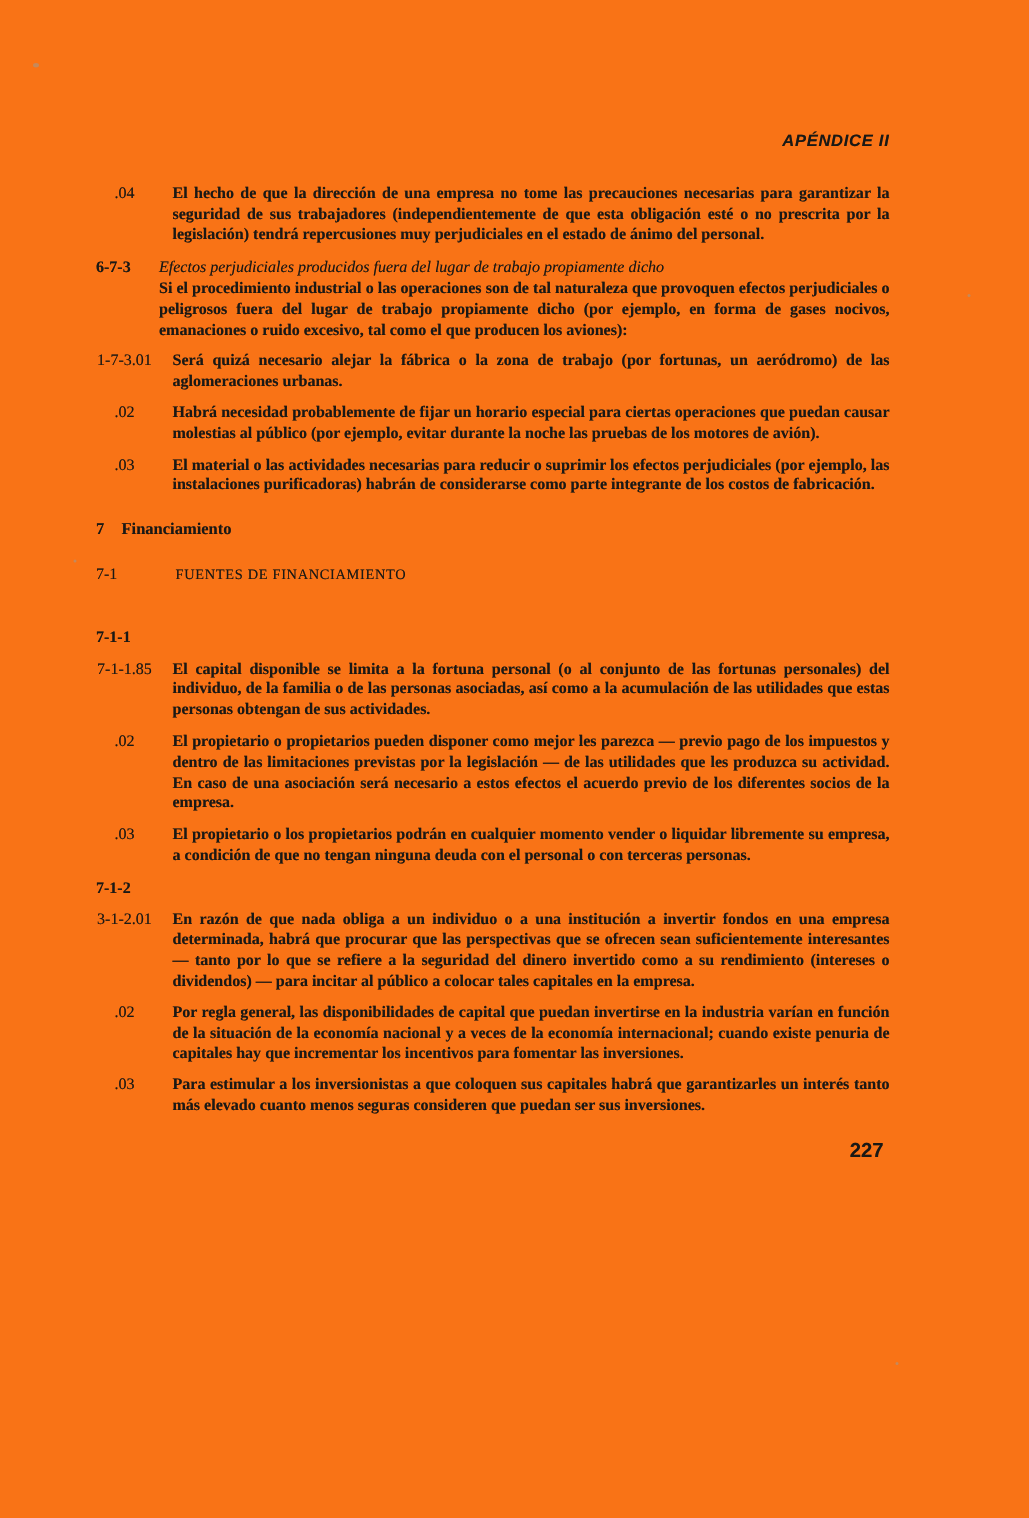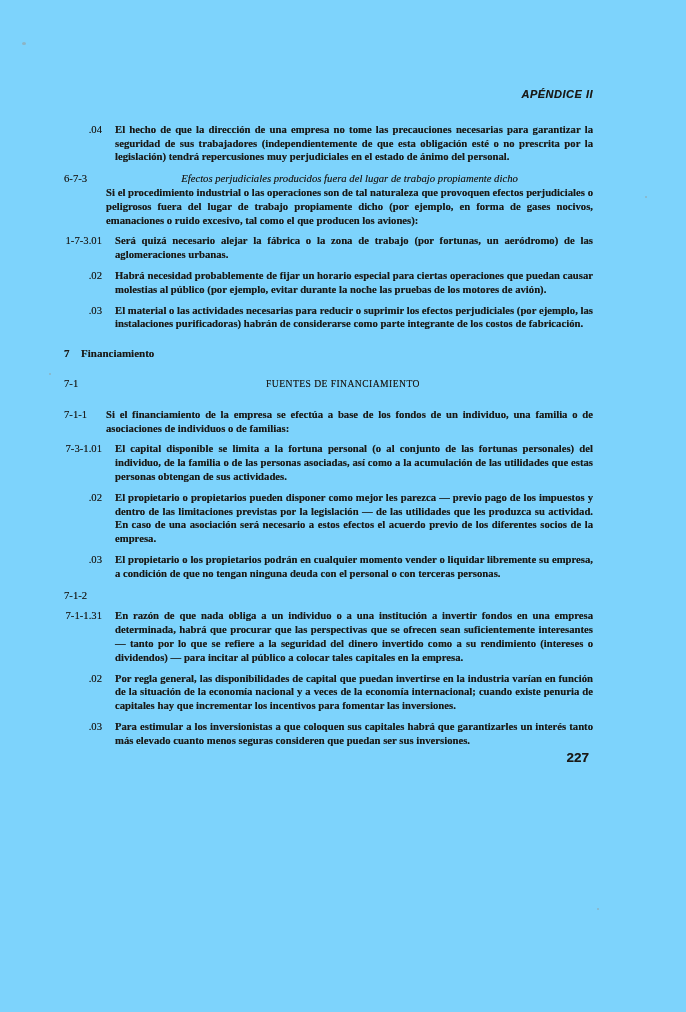--- a/index.html
+++ b/index.html
@@ -1,55 +1,55 @@
 <!DOCTYPE html>
 <html><head>
 <meta charset="utf-8">
 <style>
   html,body{margin:0;padding:0;background:#e8e8e6;}
   .page{
     position:relative;
     width:686px;height:1012px;
     margin:0 auto;
-    background:#7dd3fc;
+    background:#f97316;
     box-sizing:border-box;
     padding:88px 93px 0 64px;
     font-family:"Liberation Serif", serif;
     font-size:10.7px;
     line-height:13.8px;
     color:#1a1916;
     overflow:hidden;
     text-shadow:0 0 .35px rgba(25,24,20,.55);
   }
   .runhead{
     text-align:right;
     font-family:"Liberation Sans", sans-serif;
     font-style:italic;
     font-weight:bold;
     font-size:11px;
     letter-spacing:.5px;
     margin:0 0 21px 0;
   }
   .block{margin-top:7px;}
   .item{display:grid;grid-template-columns:51px 1fr;}
-  .item .lbl{text-align:right;padding-right:13px;white-space:nowrap;}
+  .item .lbl{text-align:center;padding-right:13px;white-space:nowrap;}
   .head{display:grid;grid-template-columns:42px 1fr;margin-top:8px;}
-  .head .lbl{white-space:nowrap;}
-  .title{font-style:italic;text-align:center;}
+  .head .lbl{white-space:nowrap;font-weight:bold;}
+  .title{font-style:italic;}
   .txt{text-align:justify;font-weight:bold;}
   .chapter{display:grid;grid-template-columns:17px 1fr;font-weight:bold;font-size:11px;margin-top:16px;}
-  .sec{display:grid;grid-template-columns:29px 1fr;margin-top:16px;align-items:baseline;}
+  .sec{display:grid;grid-template-columns:29px 1fr;margin-top:16px;align-items:baseline;gap:24px;}
   .sec .title{font-style:normal;font-size:9.6px;letter-spacing:.45px;}
-  .mt13{margin-top:17px;}
+  .mt13{margin-top:28px;}
   .pagenum{
     text-align:right;
     font-family:"Liberation Sans", sans-serif;
     font-weight:bold;
     font-size:13.5px;
-    margin-top:4px;
+    margin-top:15px;
     padding-right:4px;
   }
   .speck{position:absolute;background:#9a9a96;border-radius:50%;opacity:.55;}
   .sp1{left:22px;top:42px;width:4px;height:3px;}
   .sp2{left:645px;top:196px;width:2px;height:2px;}
   .sp3{left:49px;top:373px;width:2px;height:2px;}
   .sp4{left:597px;top:908px;width:2px;height:2px;}
 </style>
 </head>
 <body>
@@ -97,47 +97,46 @@
   </div>
 
   <div class="block sec">
     <div class="lbl">7-1</div>
     <div class="title">FUENTES DE FINANCIAMIENTO</div>
   </div>
 
   <div class="block head mt13">
     <div class="lbl">7-1-1</div>
     <div>
-      <div class="txt">Si el financiamiento de la empresa se efectúa a base de los fondos de un individuo, una familia o de asociaciones de individuos o de familias:</div>
     </div>
   </div>
 
   <div class="block item">
-    <div class="lbl">7-3-1.01</div>
+    <div class="lbl">7-1-1.85</div>
     <div class="txt">El capital disponible se limita a la fortuna personal (o al conjunto de las fortunas personales) del individuo, de la familia o de las personas asociadas, así como a la acumulación de las utilidades que estas personas obtengan de sus actividades.</div>
   </div>
 
   <div class="block item">
     <div class="lbl">.02</div>
     <div class="txt">El propietario o propietarios pueden disponer como mejor les parezca — previo pago de los impuestos y dentro de las limitaciones previstas por la legislación — de las utilidades que les produzca su actividad. En caso de una asociación será necesario a estos efectos el acuerdo previo de los diferentes socios de la empresa.</div>
   </div>
 
   <div class="block item">
     <div class="lbl">.03</div>
     <div class="txt">El propietario o los propietarios podrán en cualquier momento vender o liquidar libremente su empresa, a condición de que no tengan ninguna deuda con el personal o con terceras personas.</div>
   </div>
 
   <div class="block head">
     <div class="lbl">7-1-2</div>
     <div>
     </div>
   </div>
 
   <div class="block item">
-    <div class="lbl">7-1-1.31</div>
+    <div class="lbl">3-1-2.01</div>
     <div class="txt">En razón de que nada obliga a un individuo o a una institución a invertir fondos en una empresa determinada, habrá que procurar que las perspectivas que se ofrecen sean suficientemente interesantes — tanto por lo que se refiere a la seguridad del dinero invertido como a su rendimiento (intereses o dividendos) — para incitar al público a colocar tales capitales en la empresa.</div>
   </div>
 
   <div class="block item">
     <div class="lbl">.02</div>
     <div class="txt">Por regla general, las disponibilidades de capital que puedan invertirse en la industria varían en función de la situación de la economía nacional y a veces de la economía internacional; cuando existe penuria de capitales hay que incrementar los incentivos para fomentar las inversiones.</div>
   </div>
 
   <div class="block item">
     <div class="lbl">.03</div>

